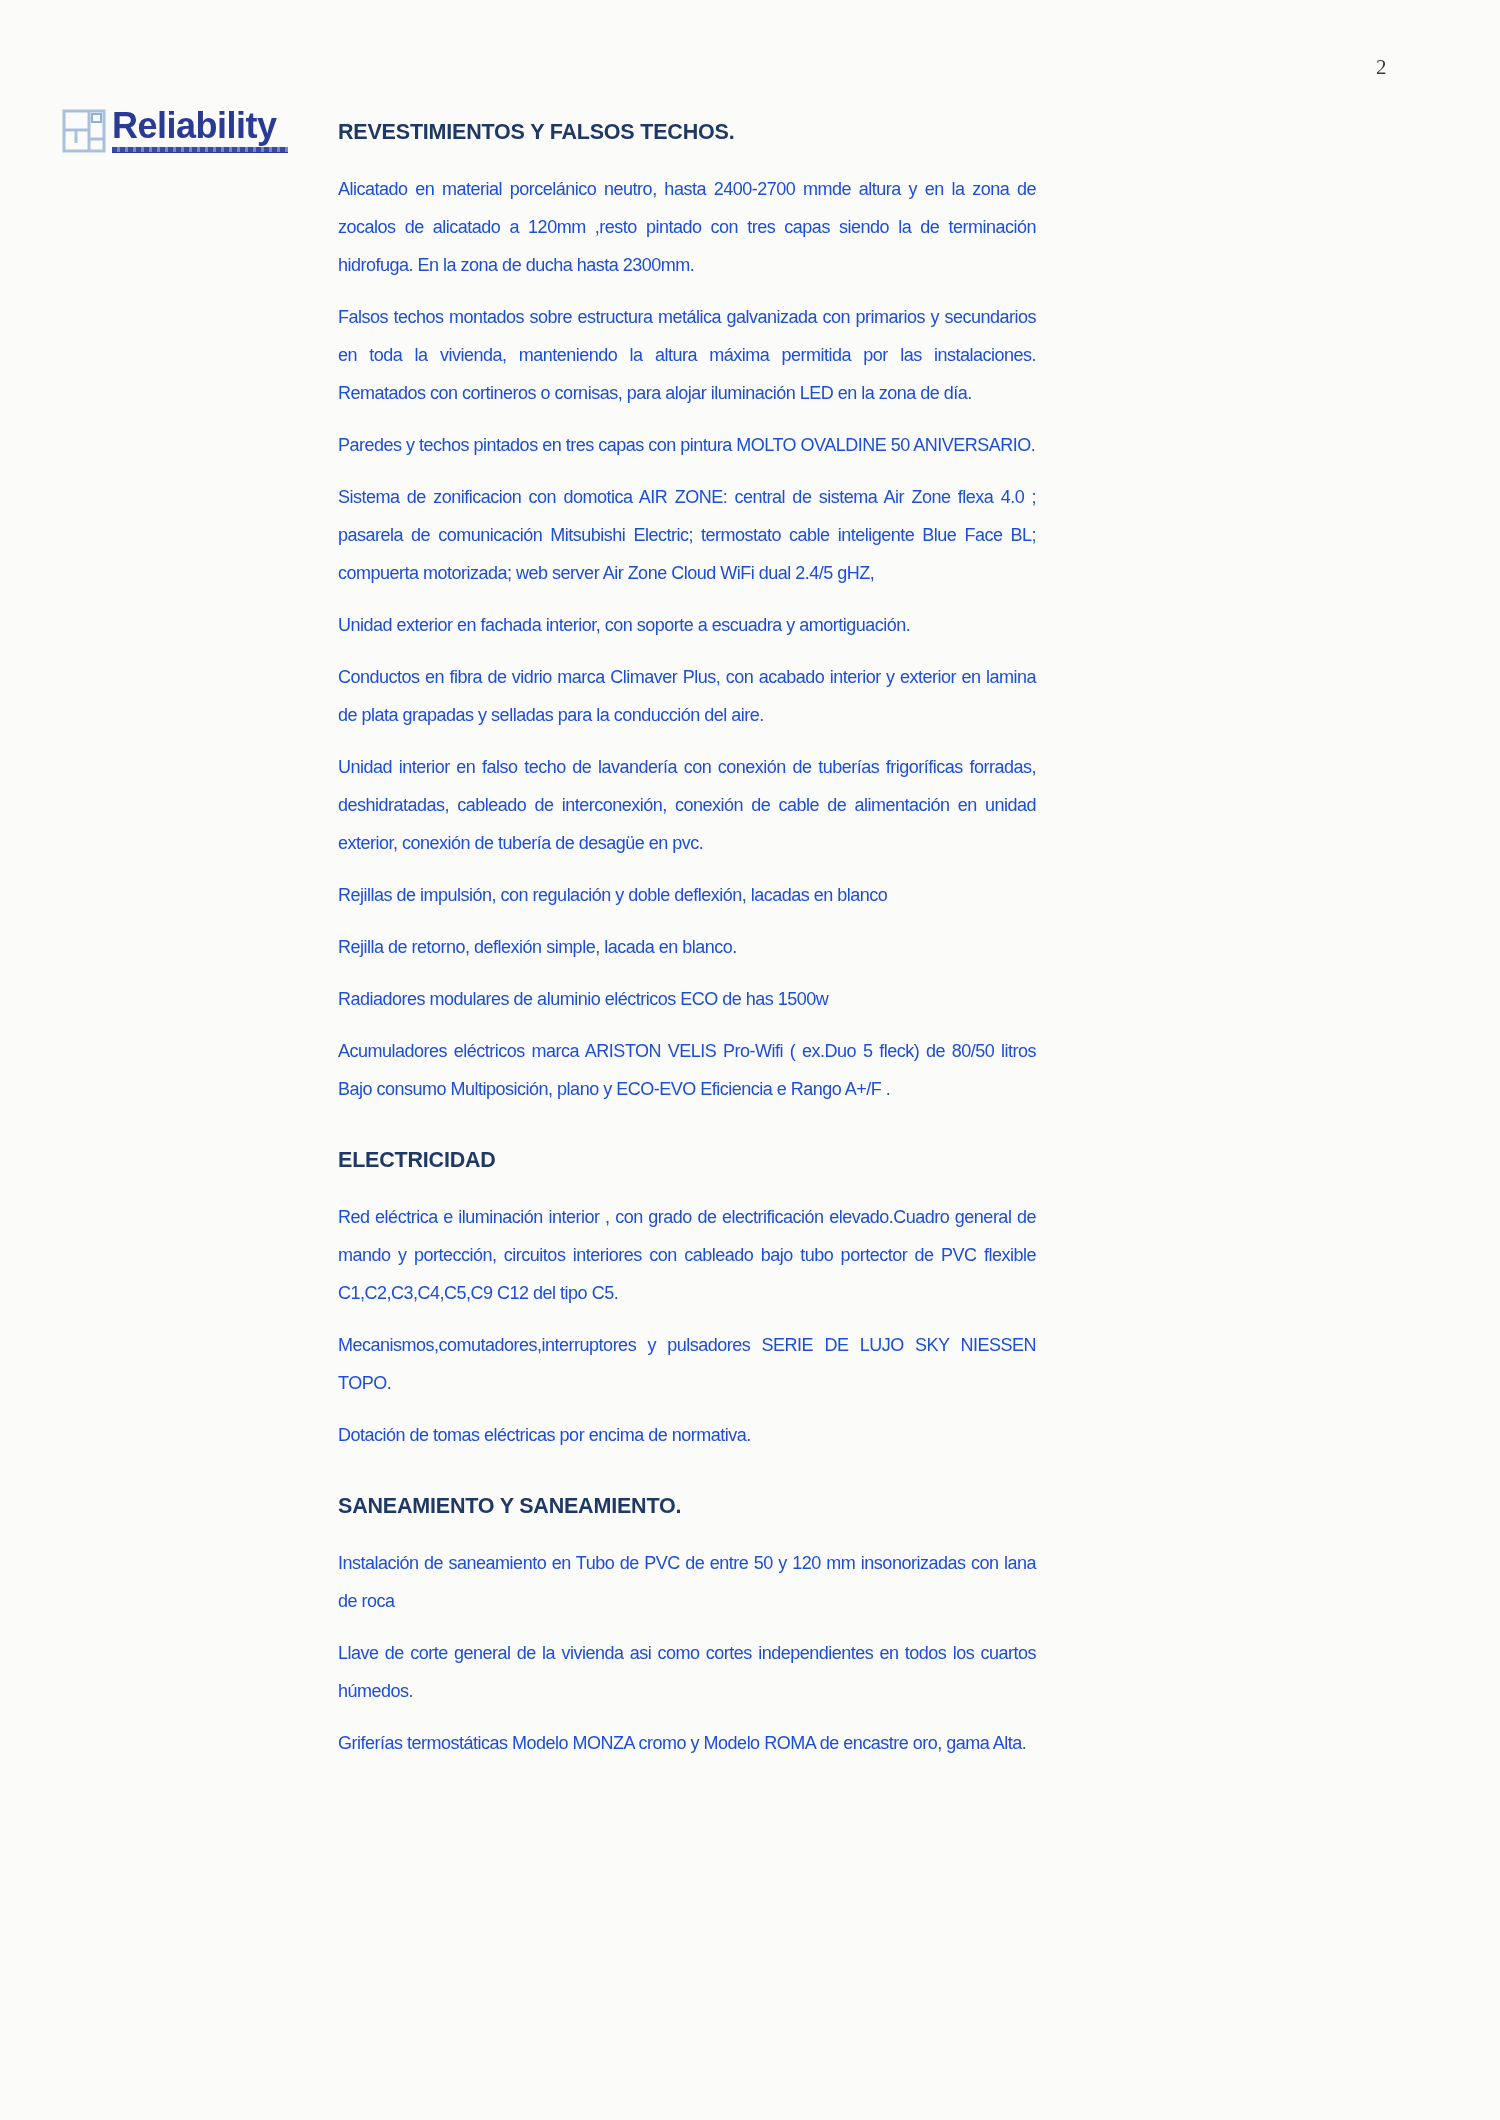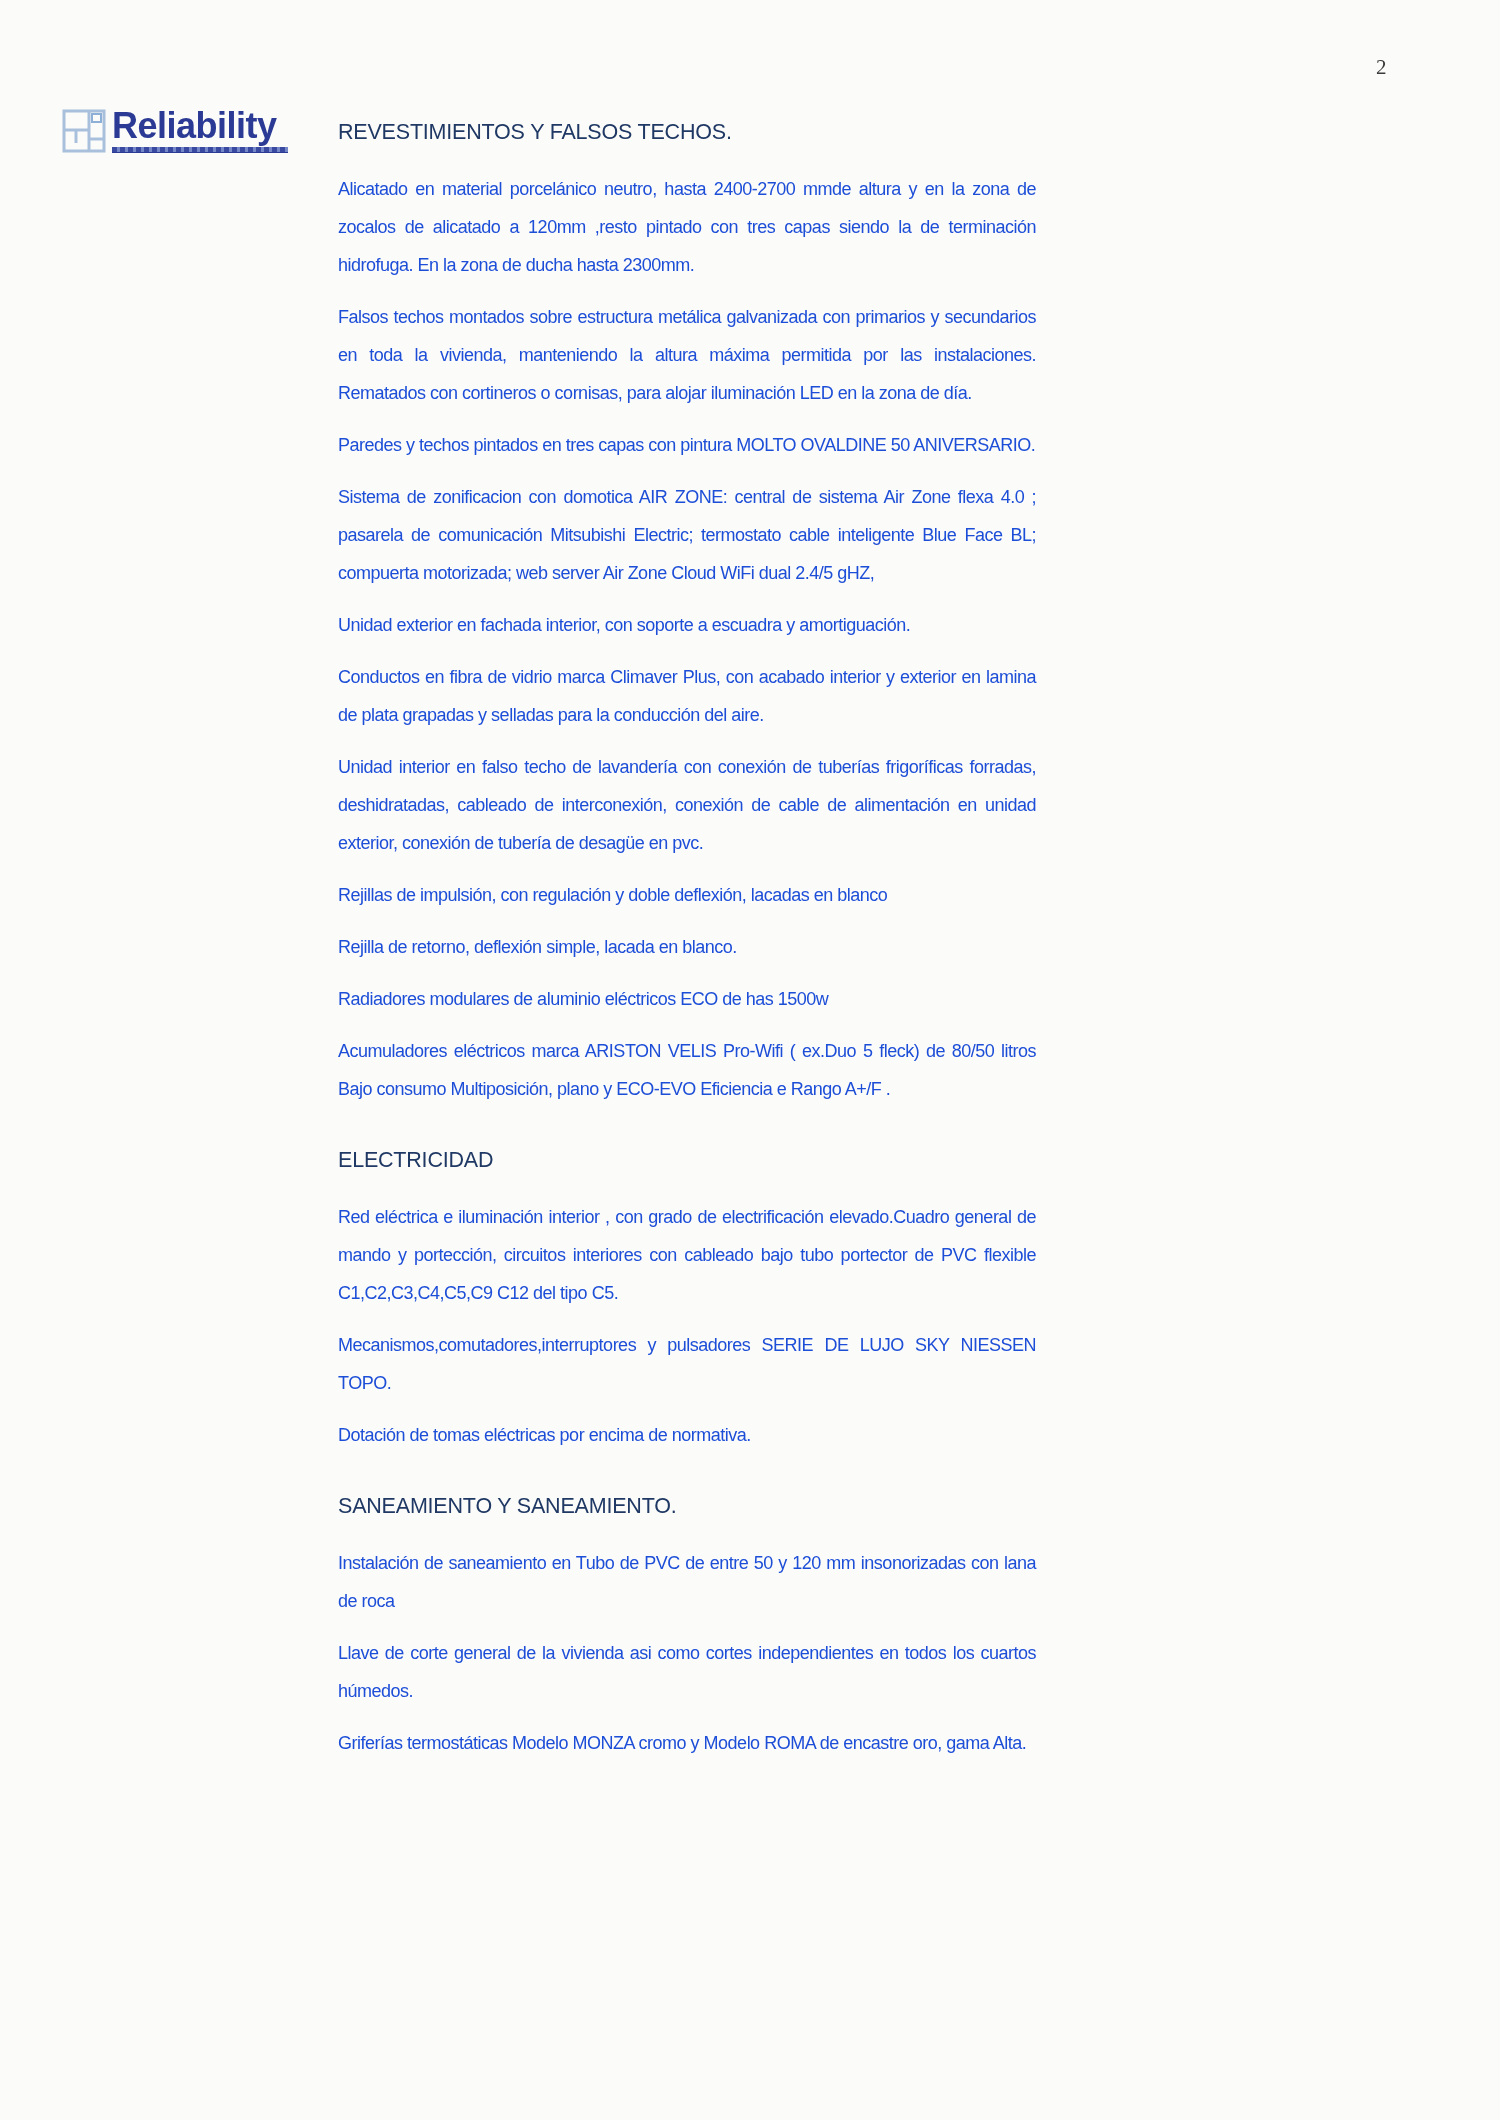--- a/index.html
+++ b/index.html
@@ -62,21 +62,21 @@
   
   .content {
     position: absolute;
     left: 338px;
     top: 118px;
     width: 714px;
   }
   .content h2 {
     margin: 38px 0 24px 0;
     font-size: 21.5px;
-    font-weight: normal;
+    font-weight: bold;
     color: #1f3864;
     letter-spacing: -0.2px;
     line-height: 28px;
   }
   .content section:first-child h2 {
     margin-top: 0;
   }
   .content p {
     margin: 0 16px 14px 0;
     font-size: 18px;

